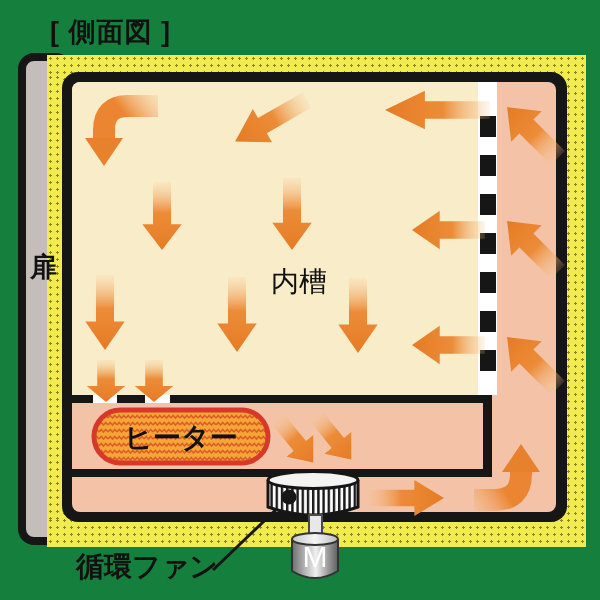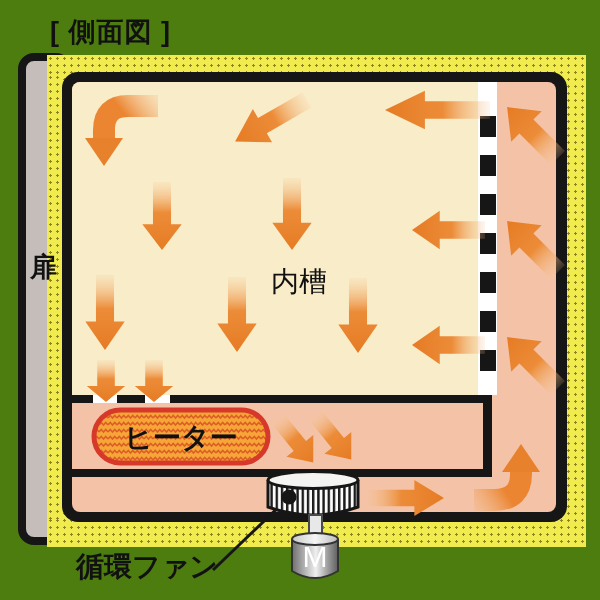--- a/index.html
+++ b/index.html
@@ -1,16 +1,16 @@
 <!DOCTYPE html>
 <html><head>
 <meta charset="utf-8">
 <style>
   html,body{margin:0;padding:0;background:#fff;}
-  .canvas{position:relative;width:600px;height:600px;background:#4d7c0f;overflow:hidden;
+  .canvas{position:relative;width:600px;height:600px;background:#15803d;overflow:hidden;
           font-family:"Liberation Sans","DejaVu Sans",sans-serif;color:#111;}
   .abs{position:absolute;}
   
   .page-title{left:50px;top:14px;font-size:27px;font-weight:bold;letter-spacing:1px;}
   
   .door{left:18px;top:53px;width:54px;height:492px;background:#C5BDB9;
         border:8px solid #161616;border-radius:16px;box-sizing:border-box;}
   .door-label{left:30px;top:249px;font-size:27px;font-weight:bold;}
   
   .insulation{background-color:#F0EB4E;

